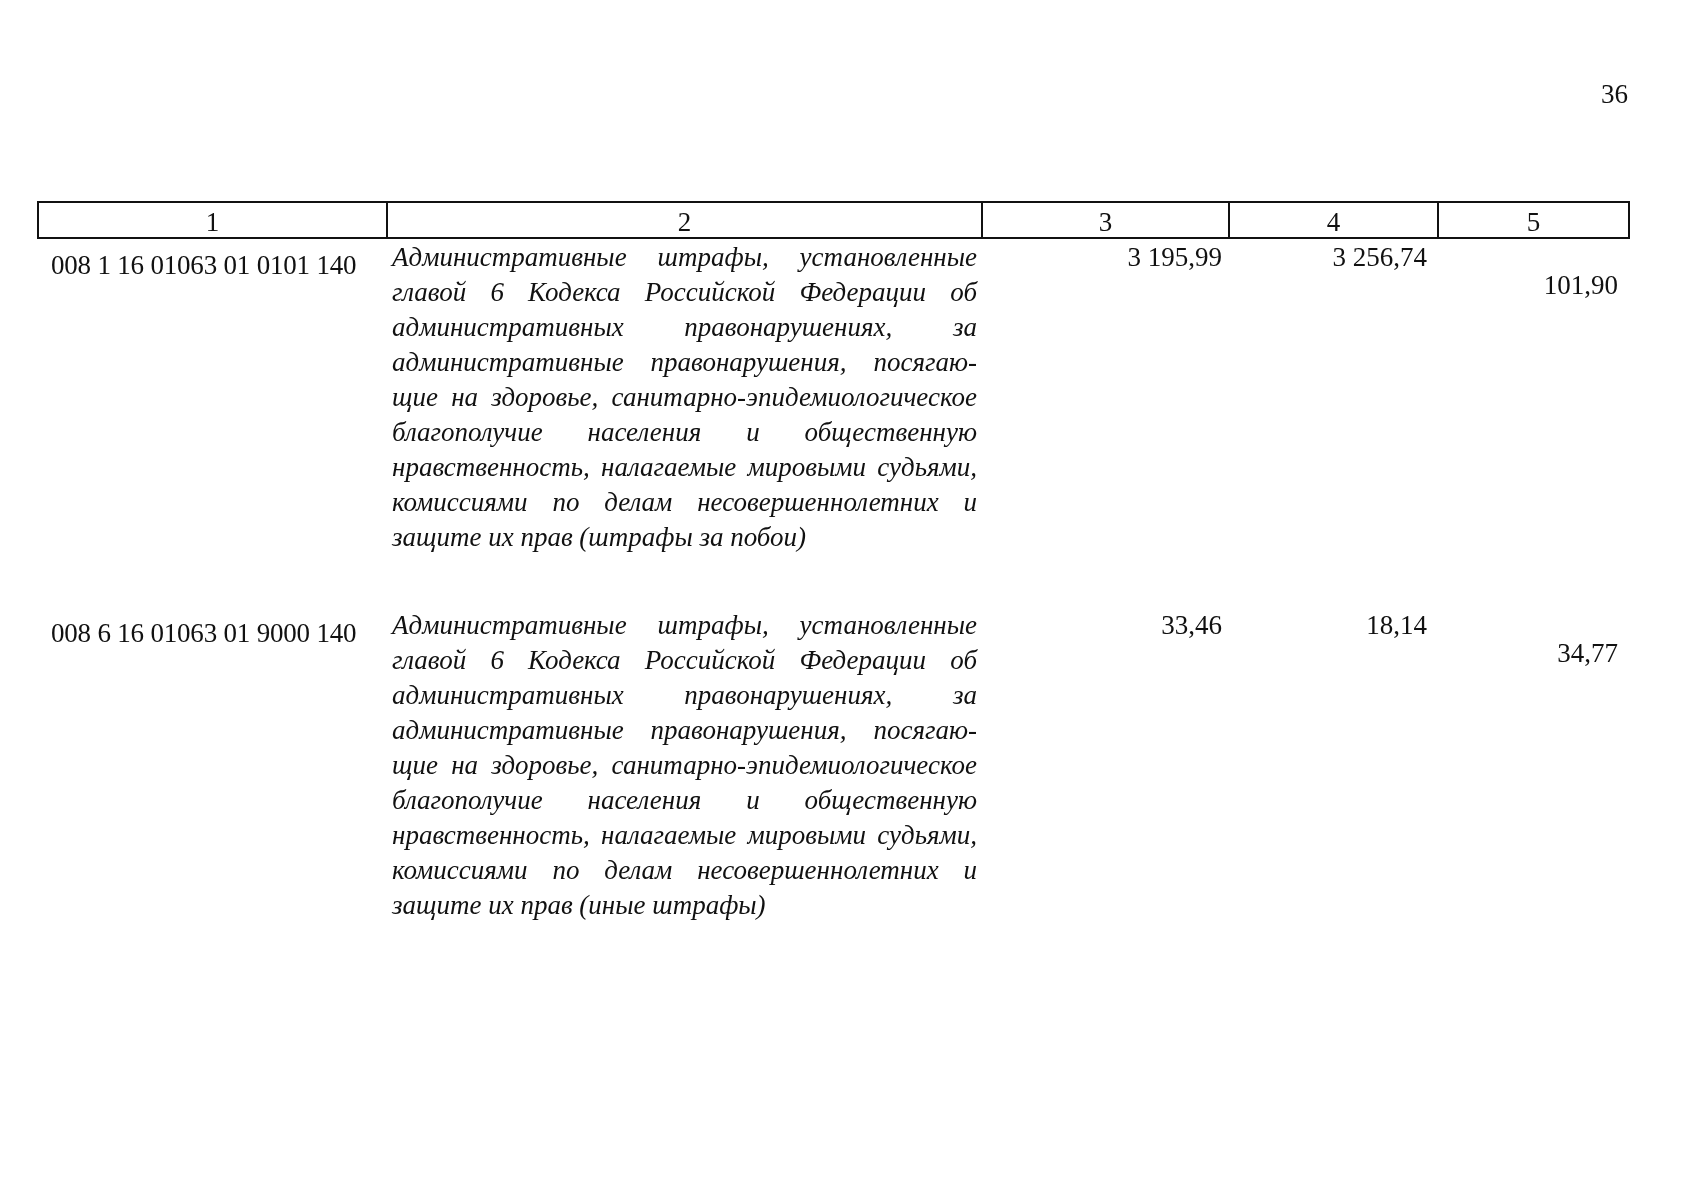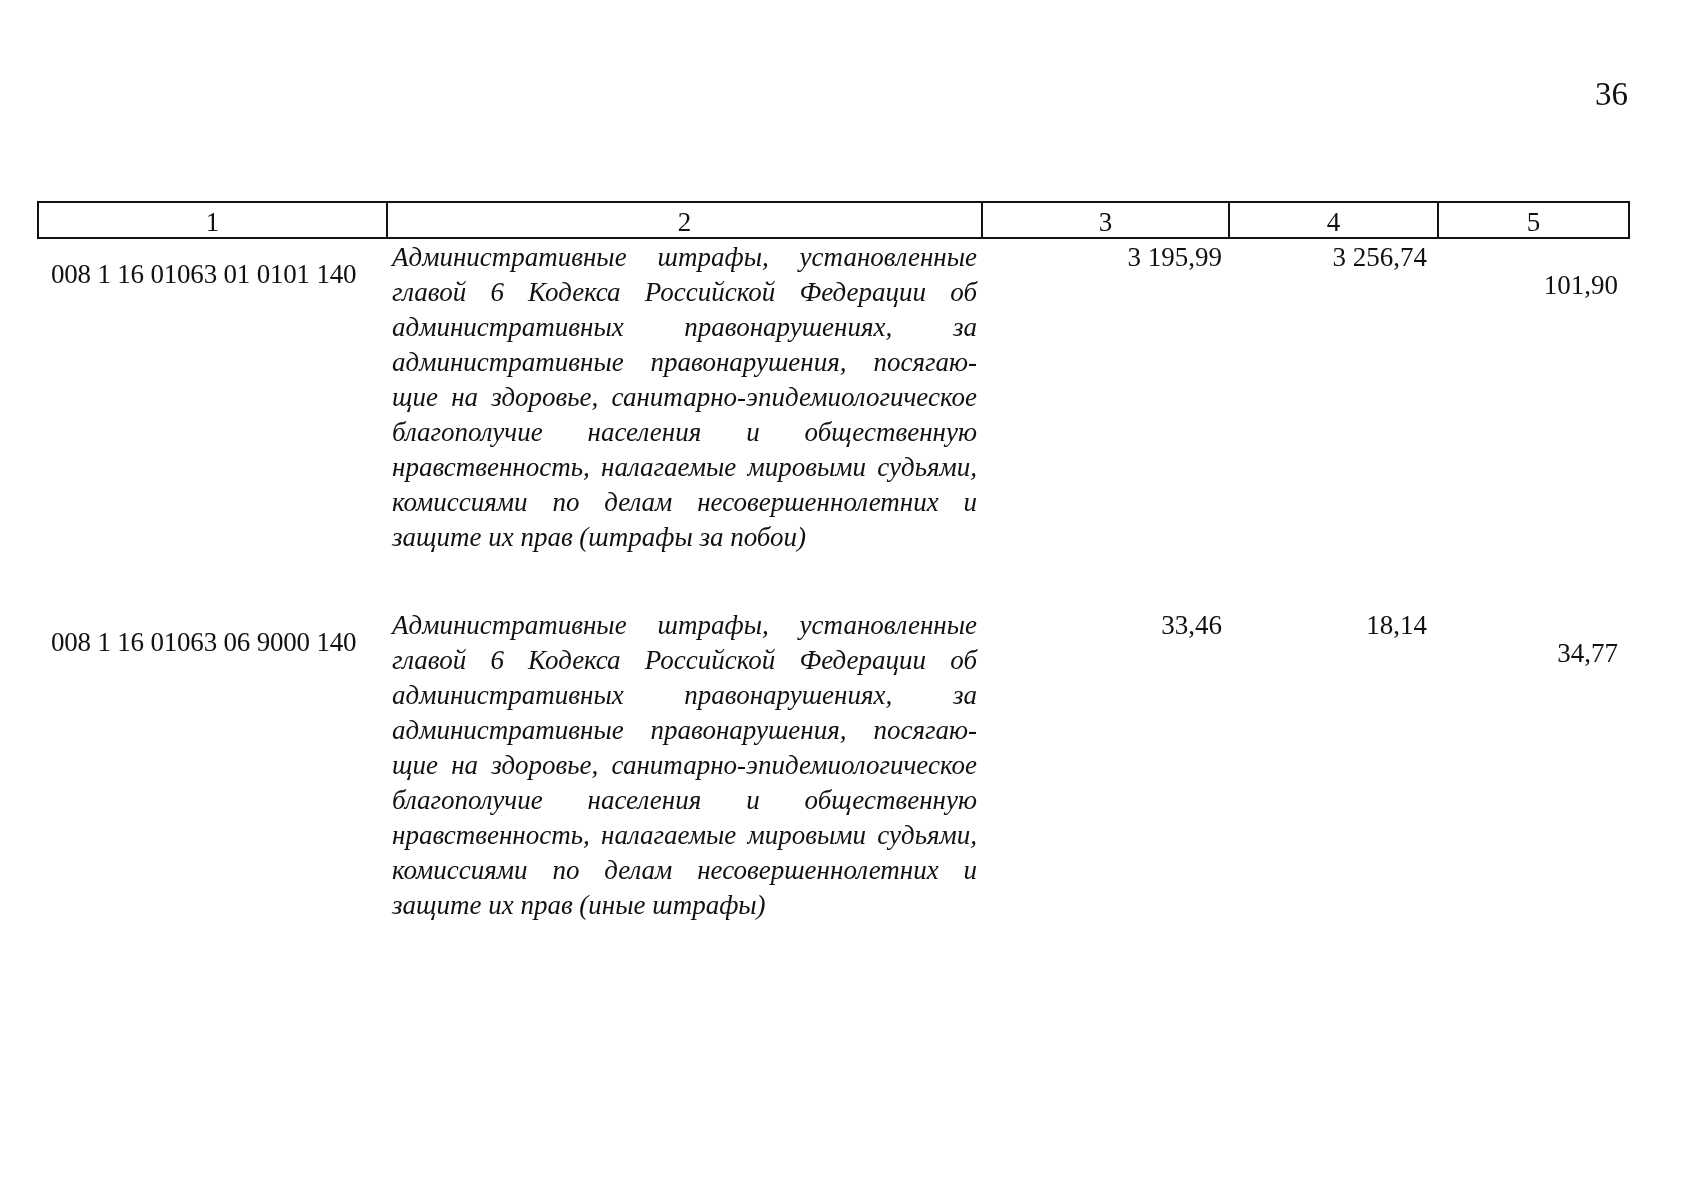--- a/index.html
+++ b/index.html
@@ -9,21 +9,21 @@
     background: #ffffff;
     position: relative;
     overflow: hidden;
     font-family: "Liberation Serif", "DejaVu Serif", serif;
     color: #111111;
   }
   .page-number {
     position: absolute;
     top: 78px;
     right: 66px;
-    font-size: 33px;
+    font-size: 27px;
     line-height: 32px;
   }
   .hdr-table {
     position: absolute;
     left: 37px;
     top: 201px;
     width: 1591px;
     height: 38px;
     border-collapse: collapse;
     table-layout: fixed;
@@ -40,21 +40,21 @@
   .row {
     position: absolute;
     left: 37px;
     width: 1591px;
     font-size: 27px;
     line-height: 35px;
   }
   .row .code {
     position: absolute;
     left: 14px;
-    top: 17px;
+    top: 8px;
     white-space: nowrap;
     letter-spacing: -0.2px;
   }
   .row .desc {
     position: absolute;
     left: 355px;
     top: 0;
     width: 585px;
     text-align: justify;
     hyphens: manual;
@@ -96,18 +96,18 @@
 
 <div class="row" style="top:240px;">
   <div class="code">008 1 16 01063 01 0101 140</div>
   <div class="desc">Административные штрафы, установленные главой 6 Кодекса Российской Федерации об административных правонарушениях, за административные правонарушения, посягаю-щие на здоровье, санитарно-эпидемиологическое благополучие населения и общественную нравственность, налагаемые мировыми судьями, комиссиями по делам несовершеннолетних и защите их прав (штрафы за побои)</div>
   <div class="val v3">3 195,99</div>
   <div class="val v4">3 256,74</div>
   <div class="val v5">101,90</div>
 </div>
 
 <div class="row" style="top:608px;">
-  <div class="code">008 1 16 01063 06 9000 140</div>
+  <div class="code">008 6 16 01063 01 9000 140</div>
   <div class="desc">Административные штрафы, установленные главой 6 Кодекса Российской Федерации об административных правонарушениях, за административные правонарушения, посягаю-щие на здоровье, санитарно-эпидемиологическое благополучие населения и общественную нравственность, налагаемые мировыми судьями, комиссиями по делам несовершеннолетних и защите их прав (иные штрафы)</div>
   <div class="val v3">33,46</div>
   <div class="val v4">18,14</div>
   <div class="val v5">34,77</div>
 </div>
 
 </body></html>

